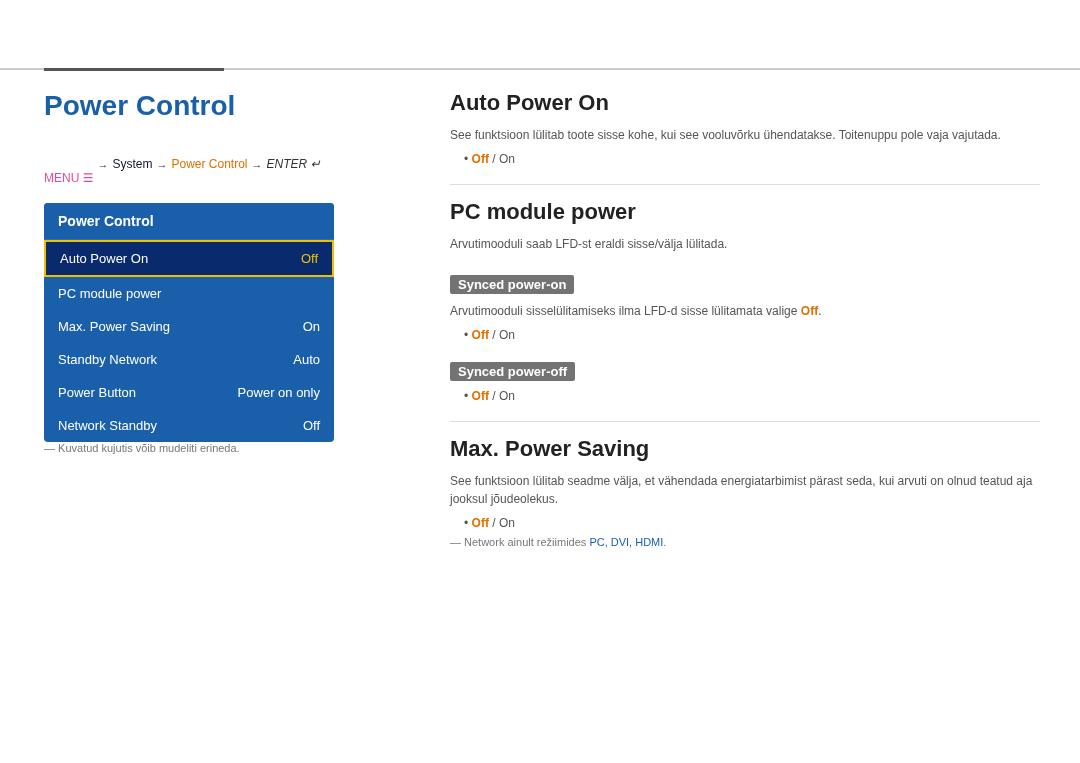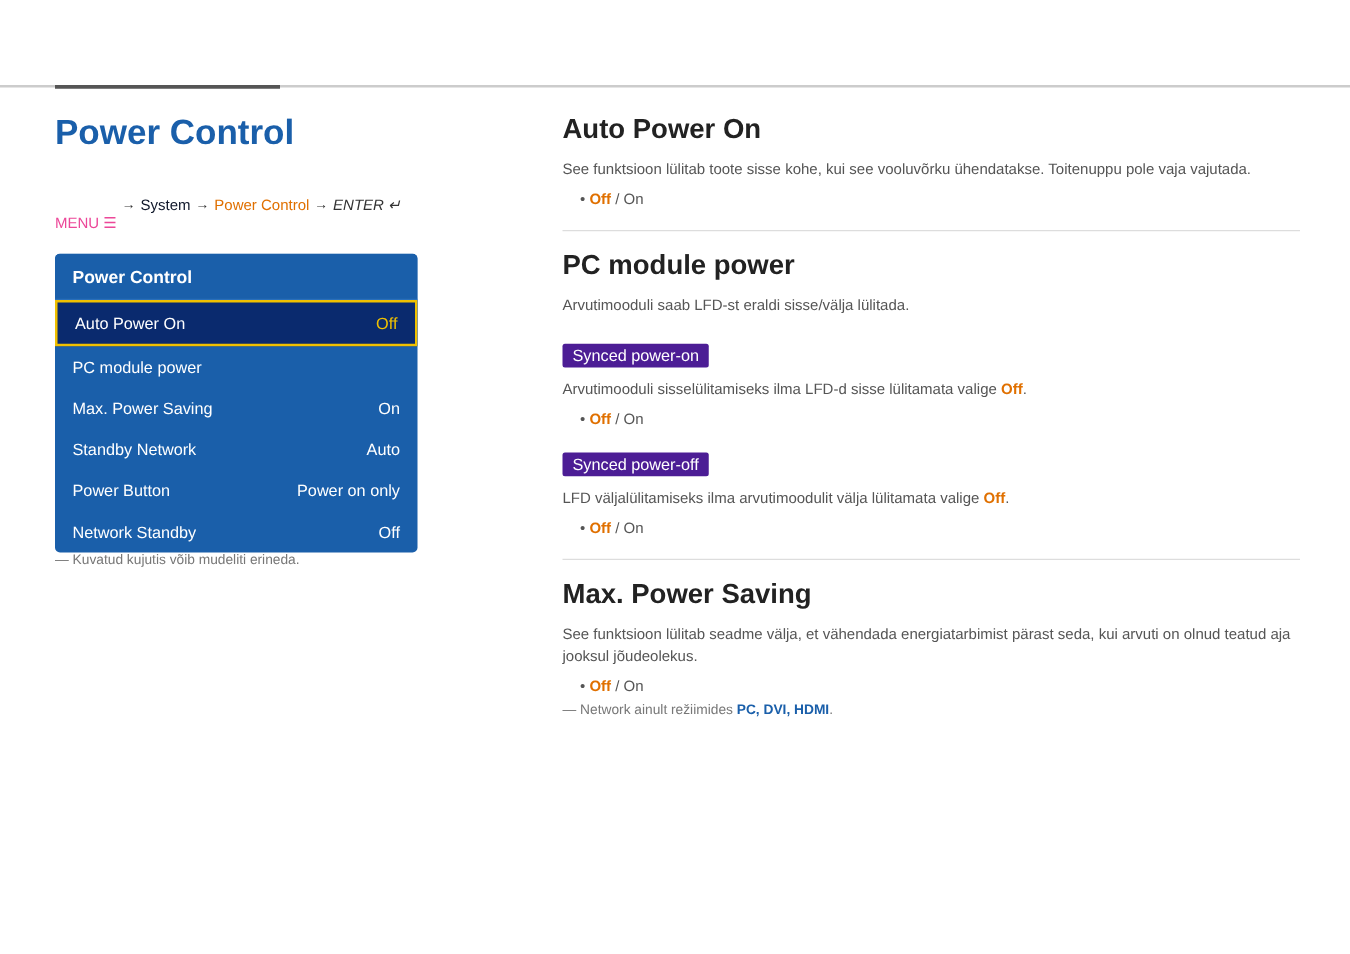--- a/index.html
+++ b/index.html
@@ -129,24 +129,24 @@
       margin-left: 14px;
       margin-bottom: 6px;
     }
     .bullet-item::before {
       content: "• ";
     }
     .highlight-off { color: #e07000; font-weight: bold; }
 
     .synced-label {
       display: inline-block;
-      background: #4c1d95;
+      background: #737373;
       color: #fff;
       font-size: 13px;
-      font-weight: normal;
+      font-weight: bold;
       padding: 2px 8px;
       margin-bottom: 8px;
       margin-top: 14px;
       border-radius: 2px;
     }
 
     .section-sep {
       margin-bottom: 18px;
     }
 
@@ -155,21 +155,21 @@
     }
 
     .note-line {
       font-size: 11px;
       color: #777;
       margin-top: 6px;
     }
     .note-line::before {
       content: "— ";
     }
-    .note-line .blue { color: #1a5faa; font-weight: bold; }
+    .note-line .blue { color: #1a5faa; font-weight: normal; }
 
     .divider-thin {
       border: none;
       border-top: 1px solid #ddd;
       margin-bottom: 14px;
     }
   </style>
 </head>
 <body>
 
@@ -243,24 +243,20 @@
     <p class="section-desc">
       <span>Arvutimooduli sisselülitamiseks ilma LFD-d sisse lülitamata valige</span>
       <span class="highlight-off"> Off</span><span>.</span>
     </p>
     <div class="bullet-item">
       <span class="highlight-off">Off</span>
       <span> / On</span>
     </div>
 
     <div class="synced-label">Synced power-off</div>
-    <p class="section-desc">
-      <span>LFD väljalülitamiseks ilma arvutimoodulit välja lülitamata valige</span>
-      <span class="highlight-off"> Off</span><span>.</span>
-    </p>
     <div class="bullet-item">
       <span class="highlight-off">Off</span>
       <span> / On</span>
     </div>
   </div>
 
   <hr class="divider-thin">
 
   <div class="max-section">
     <h2 class="section-title">Max. Power Saving</h2>

